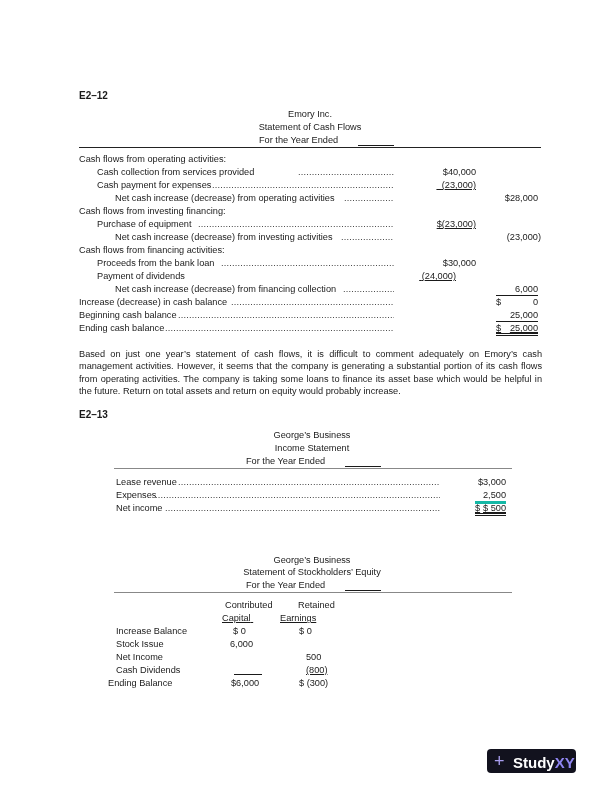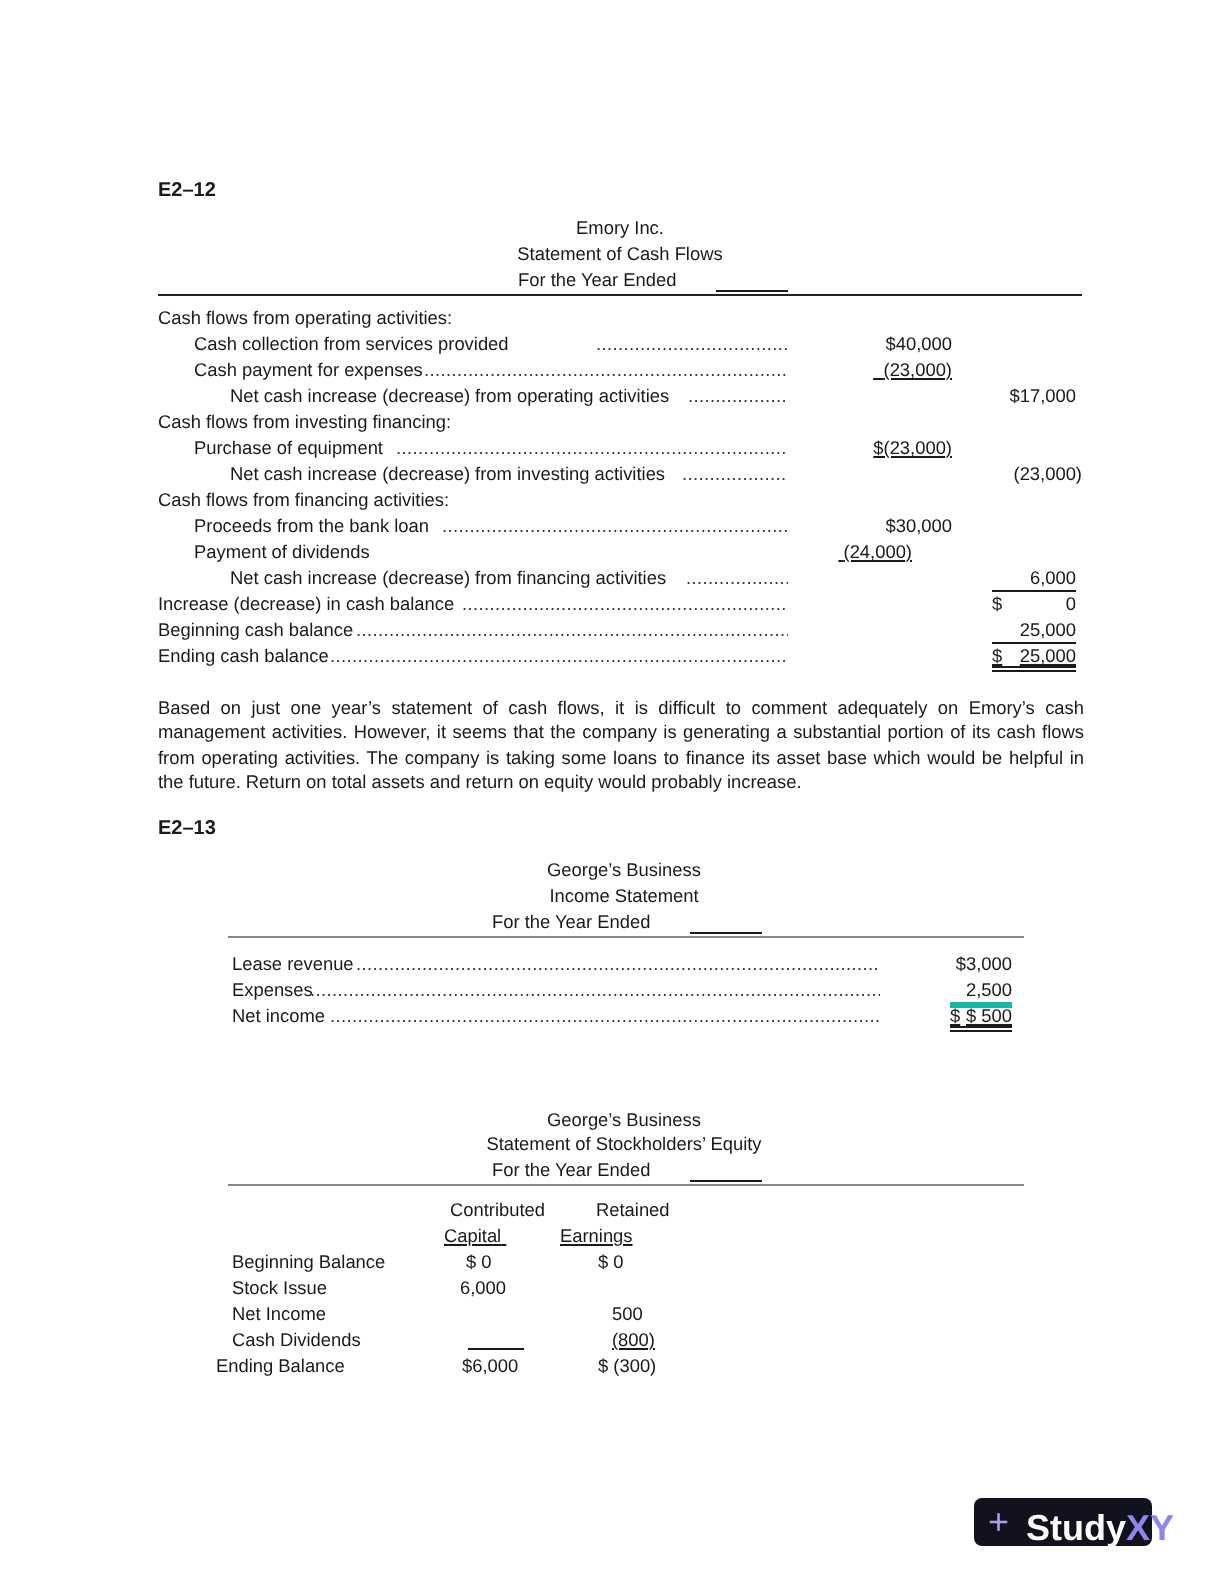--- a/index.html
+++ b/index.html
@@ -9,21 +9,21 @@
   .bold { font-weight: bold; }
   .center { text-align: center; }
   .ul { text-decoration: underline; }
   .hr { position: absolute; height: 0; border-top: 1.3px solid #222; }
   .hr-light { position: absolute; height: 0; border-top: 1px solid #888; }
   .dots { position: absolute; overflow: hidden; white-space: nowrap; color: #333; letter-spacing: 0.2px; }
   .para { position: absolute; left: 79px; width: 463px; text-align: justify; line-height: 12.3px; font-size: 9.2px; }
   .amt { position: absolute; text-align: right; white-space: nowrap; }
   .badge { position: absolute; left: 487px; top: 749px; width: 89px; height: 24px; background: #12121e; border-radius: 4px; }
   .badge-plus { position: absolute; left: 7px; top: 2px; font-size: 18px; color: #a99ef0; font-weight: normal; }
-  .badge-text { position: absolute; left: 26px; top: 5px; font-size: 18px; font-weight: bold; color: #ffffff; }
+  .badge-text { position: absolute; left: 26px; top: 5px; font-size: 15px; font-weight: bold; color: #ffffff; }
   .badge-text .xy { color: #8f85f0; }
 </style>
 </head>
 <body>
 
 <div class="abs bold" style="left:79px; top:90px; font-size:10px;">E2–12</div>
 
 <div>
   <div class="abs center" style="left:210px; width:200px; top:109px;">Emory Inc.</div>
   <div class="abs center" style="left:210px; width:200px; top:122px;">Statement of Cash Flows</div>
@@ -37,42 +37,42 @@
 <div class="abs" style="left:97px; top:167px;">Cash collection from services provided</div>
 <div class="dots" style="left:298px; width:96px; top:167px;">.................................................................</div>
 <div class="amt" style="left:430px; width:46px; top:167px;">$40,000</div>
 
 <div class="abs" style="left:97px; top:180px;">Cash payment for expenses</div>
 <div class="dots" style="left:212px; width:182px; top:180px;">................................................................................................................</div>
 <div class="amt ul" style="left:426px; width:50px; top:180px;"><span style="text-decoration:underline;">&nbsp;&nbsp;</span><span>(23,000)</span></div>
 
 <div class="abs" style="left:115px; top:193px;">Net cash increase (decrease) from operating activities</div>
 <div class="dots" style="left:344px; width:50px; top:193px;">..............................</div>
-<div class="amt" style="left:490px; width:48px; top:193px;">$17,000</div>
+<div class="amt" style="left:490px; width:48px; top:193px;">$28,000</div>
 
 <div class="abs" style="left:79px; top:206px;">Cash flows from investing financing:</div>
 
 <div class="abs" style="left:97px; top:219px;">Purchase of equipment</div>
 <div class="dots" style="left:198px; width:196px; top:219px;">....................................................................................................................</div>
 <div class="amt ul" style="left:426px; width:50px; top:219px;">$(23,000)</div>
 
 <div class="abs" style="left:115px; top:232px;">Net cash increase (decrease) from investing activities</div>
 <div class="dots" style="left:341px; width:53px; top:232px;">................................</div>
 <div class="amt" style="left:490px; width:51px; top:232px;">(23,000)</div>
 
 <div class="abs" style="left:79px; top:245px;">Cash flows from financing activities:</div>
 
 <div class="abs" style="left:97px; top:258px;">Proceeds from the bank loan</div>
 <div class="dots" style="left:221px; width:173px; top:258px;">.......................................................................................................</div>
 <div class="amt" style="left:430px; width:46px; top:258px;">$30,000</div>
 
 <div class="abs" style="left:97px; top:271px;">Payment of dividends</div>
 <div class="amt" style="left:410px; width:46px; top:271px;"><span style="text-decoration:underline;">&nbsp;<span>(24,000)</span></span></div>
 
-<div class="abs" style="left:115px; top:284px;">Net cash increase (decrease) from financing activities</div>
+<div class="abs" style="left:115px; top:284px;">Net cash increase (decrease) from financing collection</div>
 <div class="dots" style="left:343px; width:51px; top:284px;">..............................</div>
 <div class="amt" style="left:496px; width:42px; top:284px; border-bottom:1px solid #1a1a1a; line-height:11px;">6,000</div>
 
 <div class="abs" style="left:79px; top:297px;">Increase (decrease) in cash balance</div>
 <div class="dots" style="left:231px; width:163px; top:297px;">................................................................................................</div>
 <div class="abs" style="left:496px; top:297px;">$</div>
 <div class="amt" style="left:510px; width:28px; top:297px;">0</div>
 
 <div class="abs" style="left:79px; top:310px;">Beginning cash balance</div>
 <div class="dots" style="left:178px; width:216px; top:310px;">.................................................................................................................................</div>
@@ -119,21 +119,21 @@
   <div class="abs" style="left:345px; top:590px; width:36px; border-top:1px solid #1a1a1a;"></div>
 </div>
 <div class="hr-light" style="left:114px; width:398px; top:592px;"></div>
 
 <div class="abs" style="left:225px; top:600px;">Contributed</div>
 <div class="abs ul" style="left:222px; top:613px;"><span>Capital</span>&nbsp;</div>
 <div class="abs" style="left:298px; top:600px;">Retained</div>
 <div class="abs ul" style="left:280px; top:613px;">Earnings</div>
 
 <div>
-  <div class="abs" style="left:116px; top:626px;">Beginning Balance</div>
+  <div class="abs" style="left:116px; top:626px;">Increase Balance</div>
   <div class="abs" style="left:233px; top:626px;">$ 0</div>
   <div class="abs" style="left:299px; top:626px;">$ 0</div>
 </div>
 <div>
   <div class="abs" style="left:116px; top:639px;">Stock Issue</div>
   <div class="abs" style="left:230px; top:639px;">6,000</div>
 </div>
 <div>
   <div class="abs" style="left:116px; top:652px;">Net Income</div>
   <div class="abs" style="left:306px; top:652px;">500</div>

